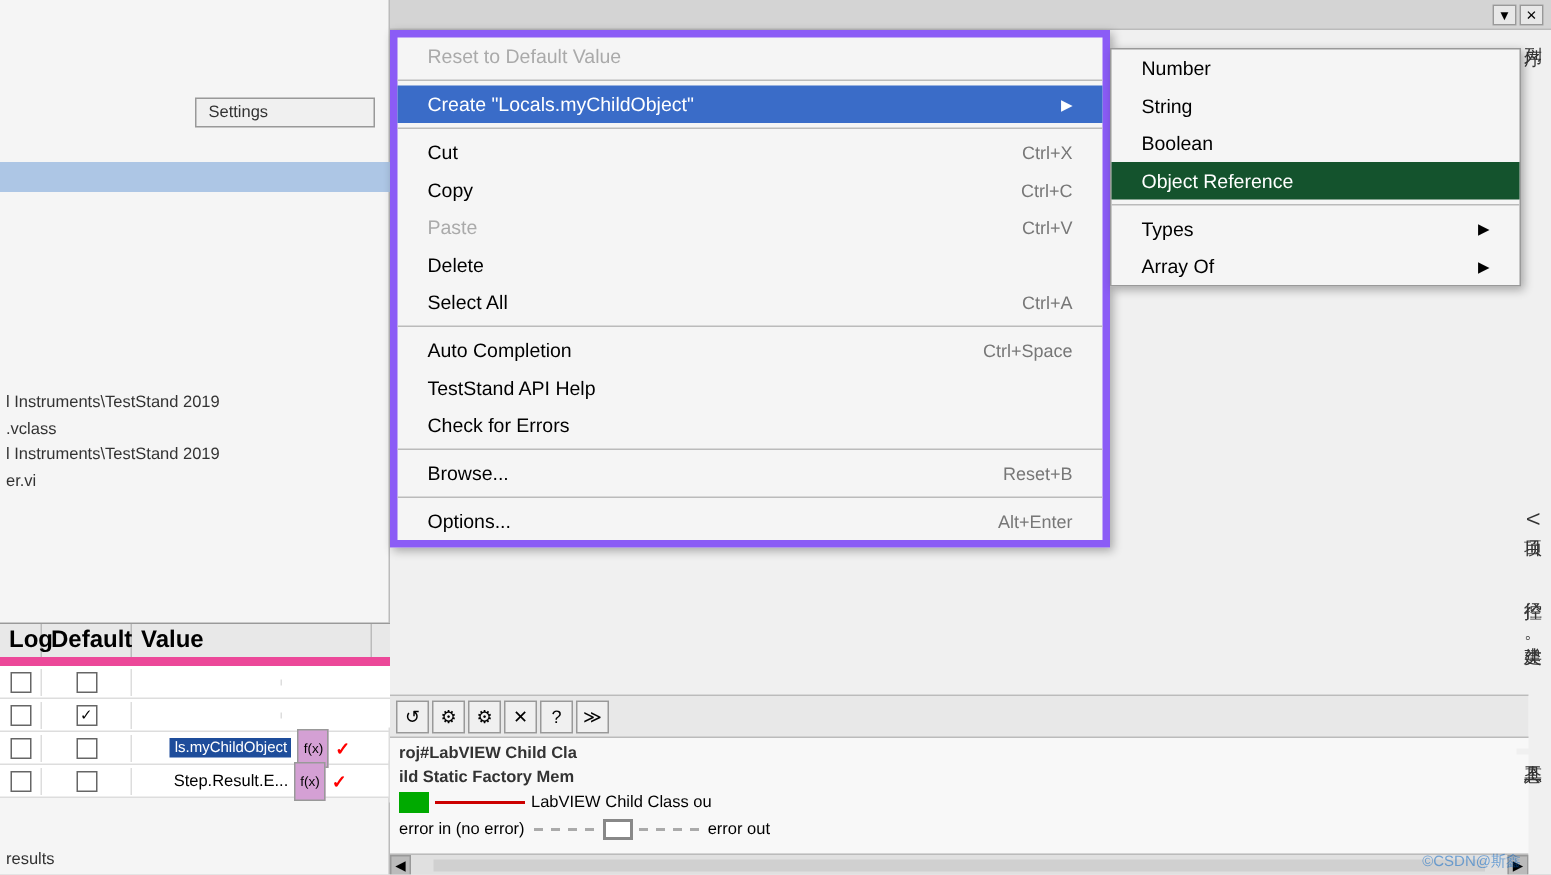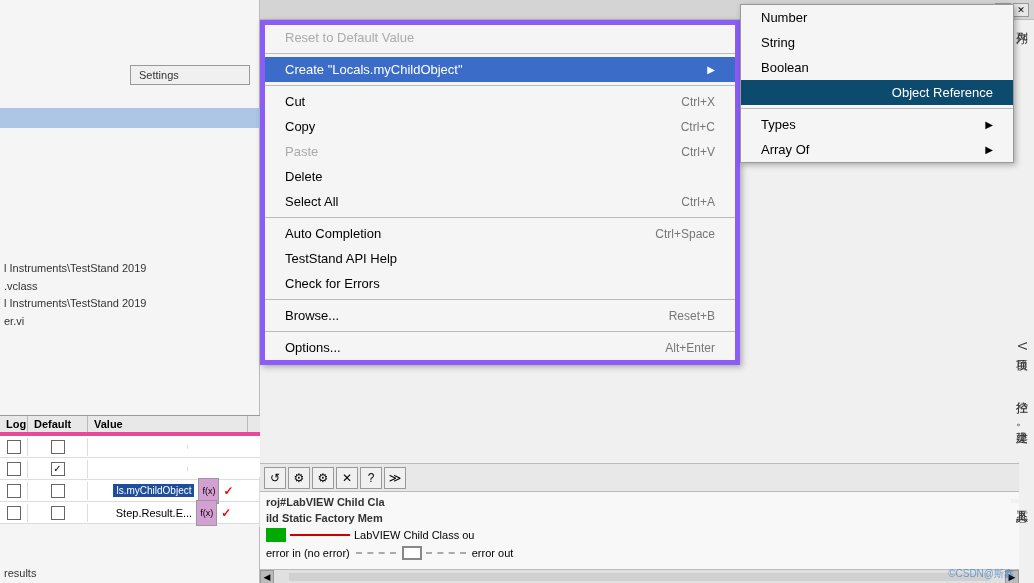--- a/index.html
+++ b/index.html
@@ -91,22 +91,22 @@
       position: absolute;
       top: 415px; left: 0;
       width: 260px;
       background: #fff;
       border-top: 1px solid #999;
     }
 
     .table-header {
       display: flex;
       background: #e8e8e8;
-      border-bottom: 4px solid #ec4899;
-      font-size: 11px;
+      border-bottom: 6px solid #ec4899;
+      font-size: 16px;
       font-weight: bold;
     }
 
     .table-header-cell {
       padding: 2px 6px;
       border-right: 1px solid #bbb;
     }
 
     .table-row {
       display: flex;
@@ -305,42 +305,41 @@
     }
 
     .menu-arrow {
       margin-left: 10px;
       font-size: 10px;
     }
 
     
     .context-menu-secondary {
       position: absolute;
-      top: 4px;
+      top: 32px;
       left: 740px;
       width: 274px;
       background: #f5f5f5;
       border: 1px solid #999;
       box-shadow: 2px 2px 6px rgba(0,0,0,0.3);
       z-index: 101;
     }
 
     .submenu-item {
       padding: 5px 20px;
       display: flex;
       justify-content: space-between;
       align-items: center;
       cursor: pointer;
       white-space: nowrap;
     }
 
     .submenu-item.highlighted {
-      background: #0c4a6e;
+      background: #14532d;
       color: white;
-      justify-content: flex-end;
     }
 
     .submenu-separator {
       height: 1px;
       background: #bbb;
       margin: 3px 0;
     }
 
     
     .top-bar {

